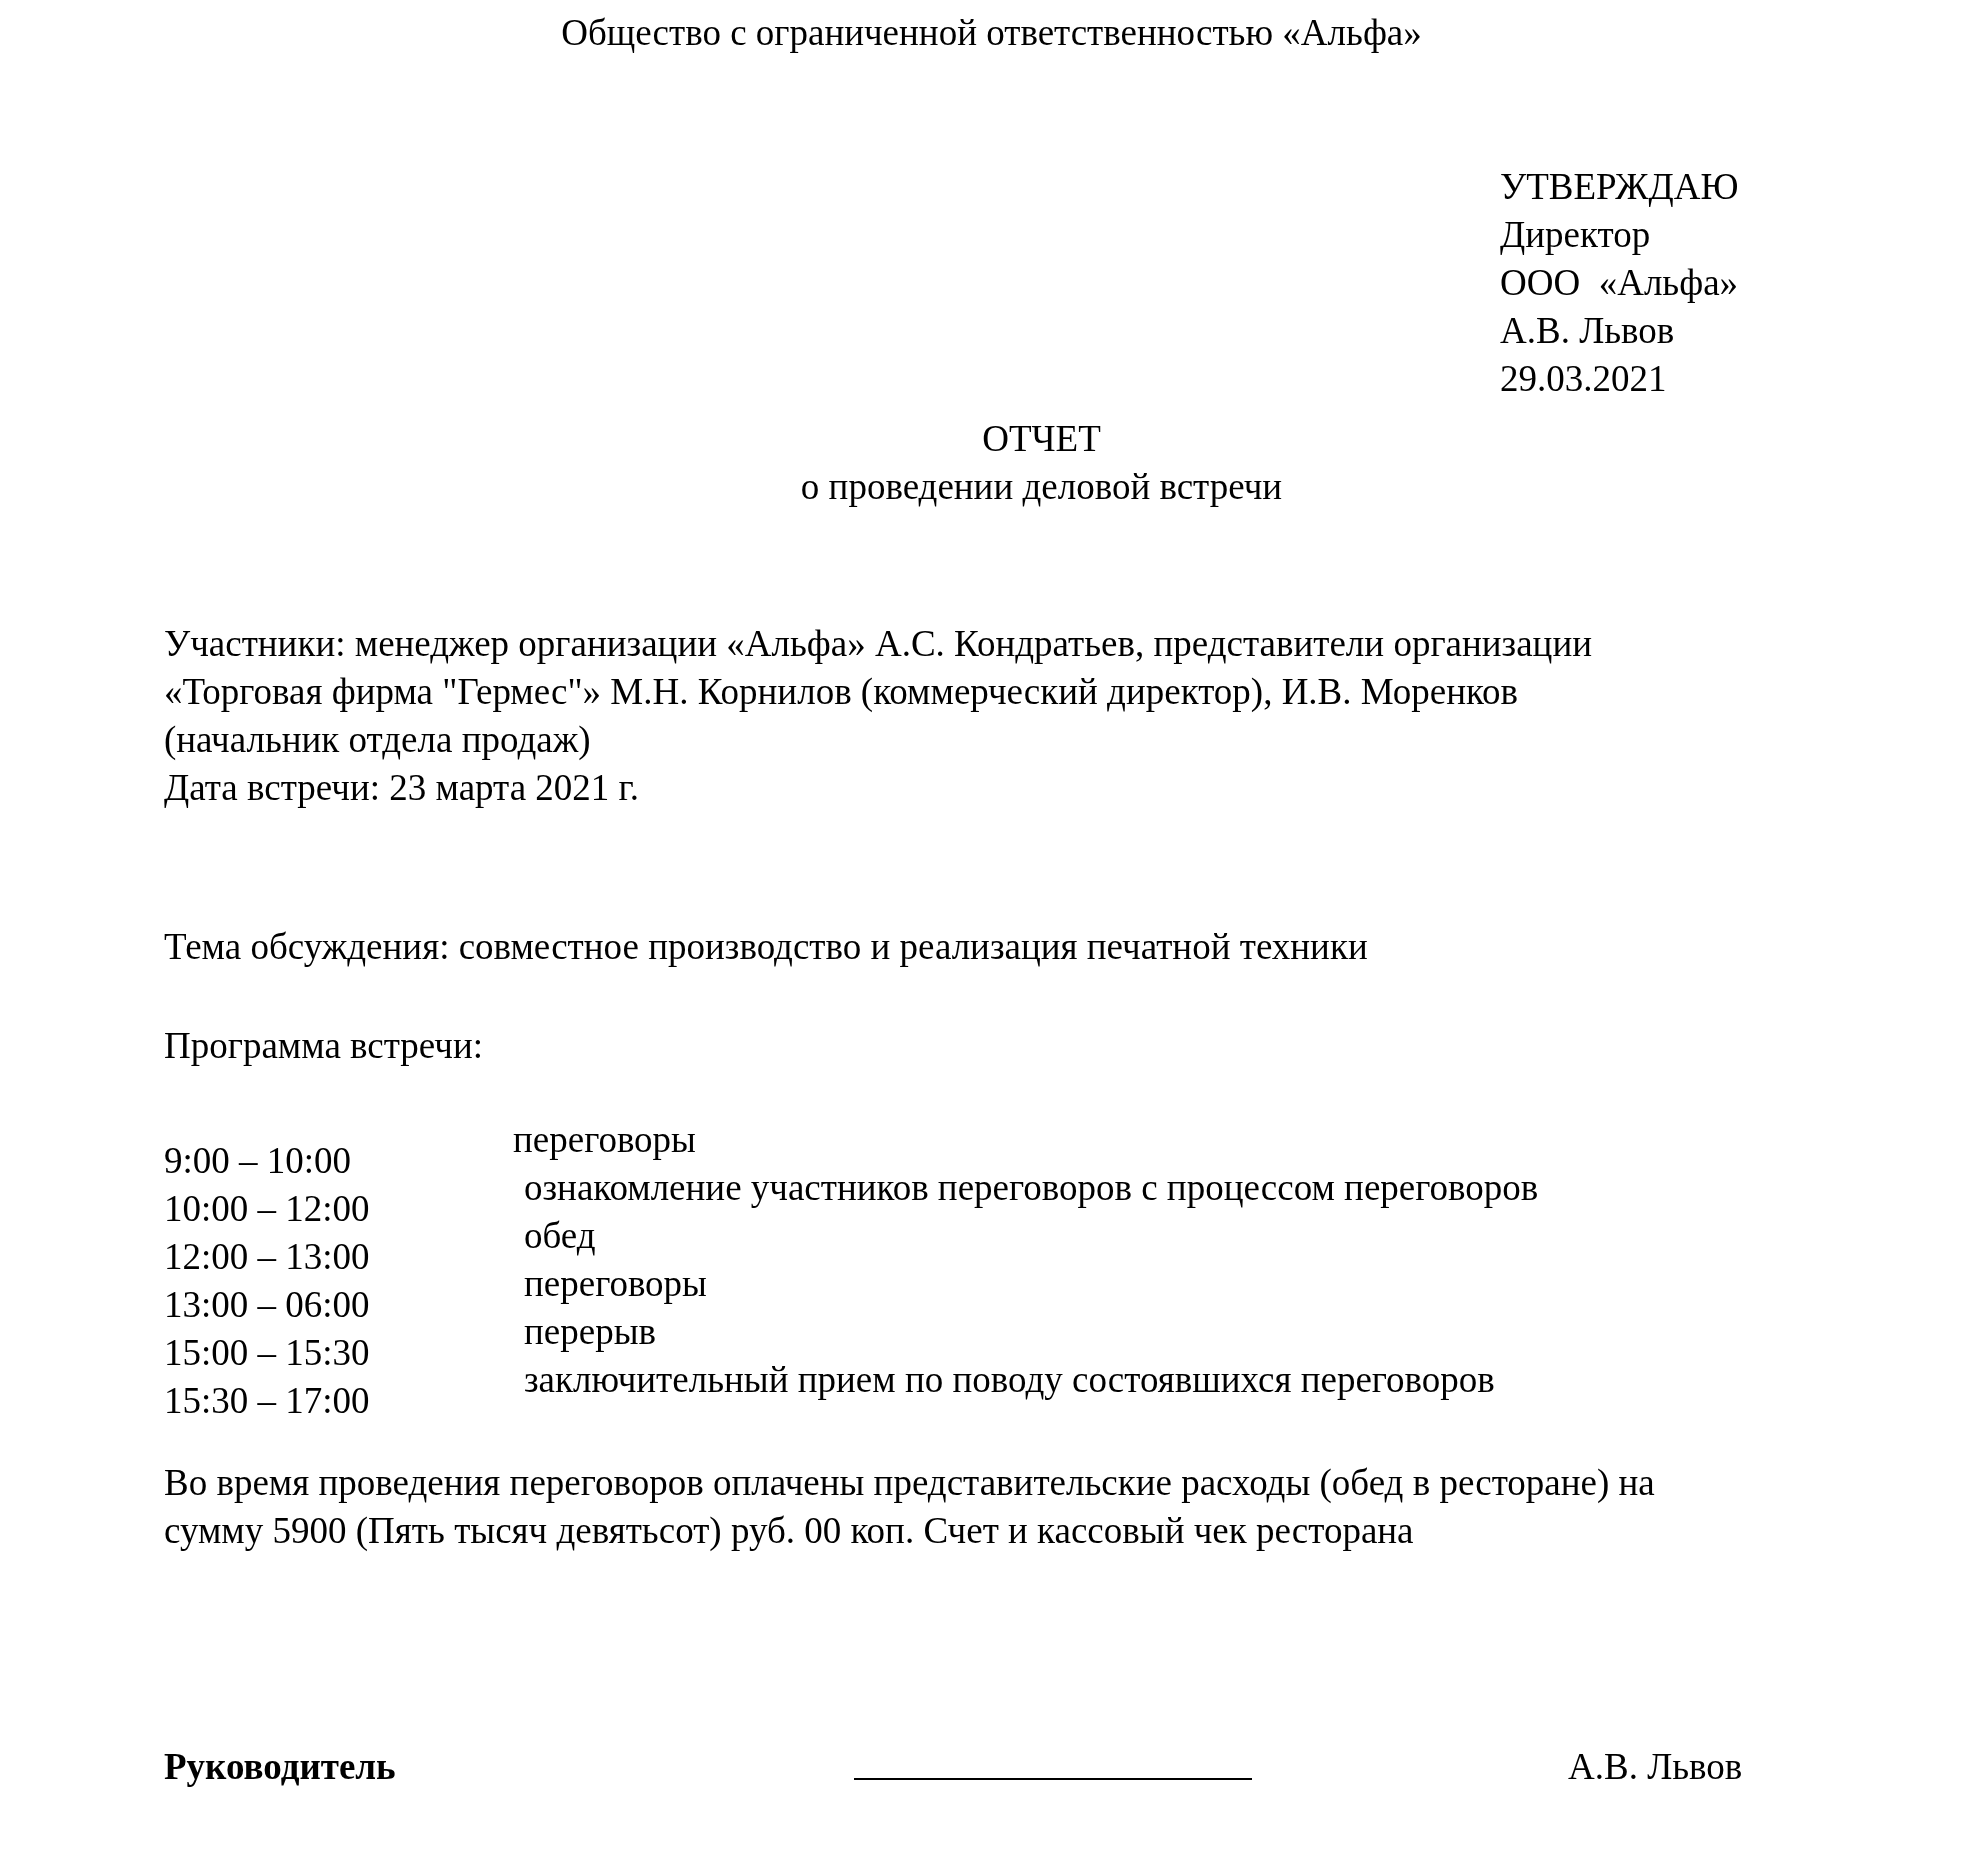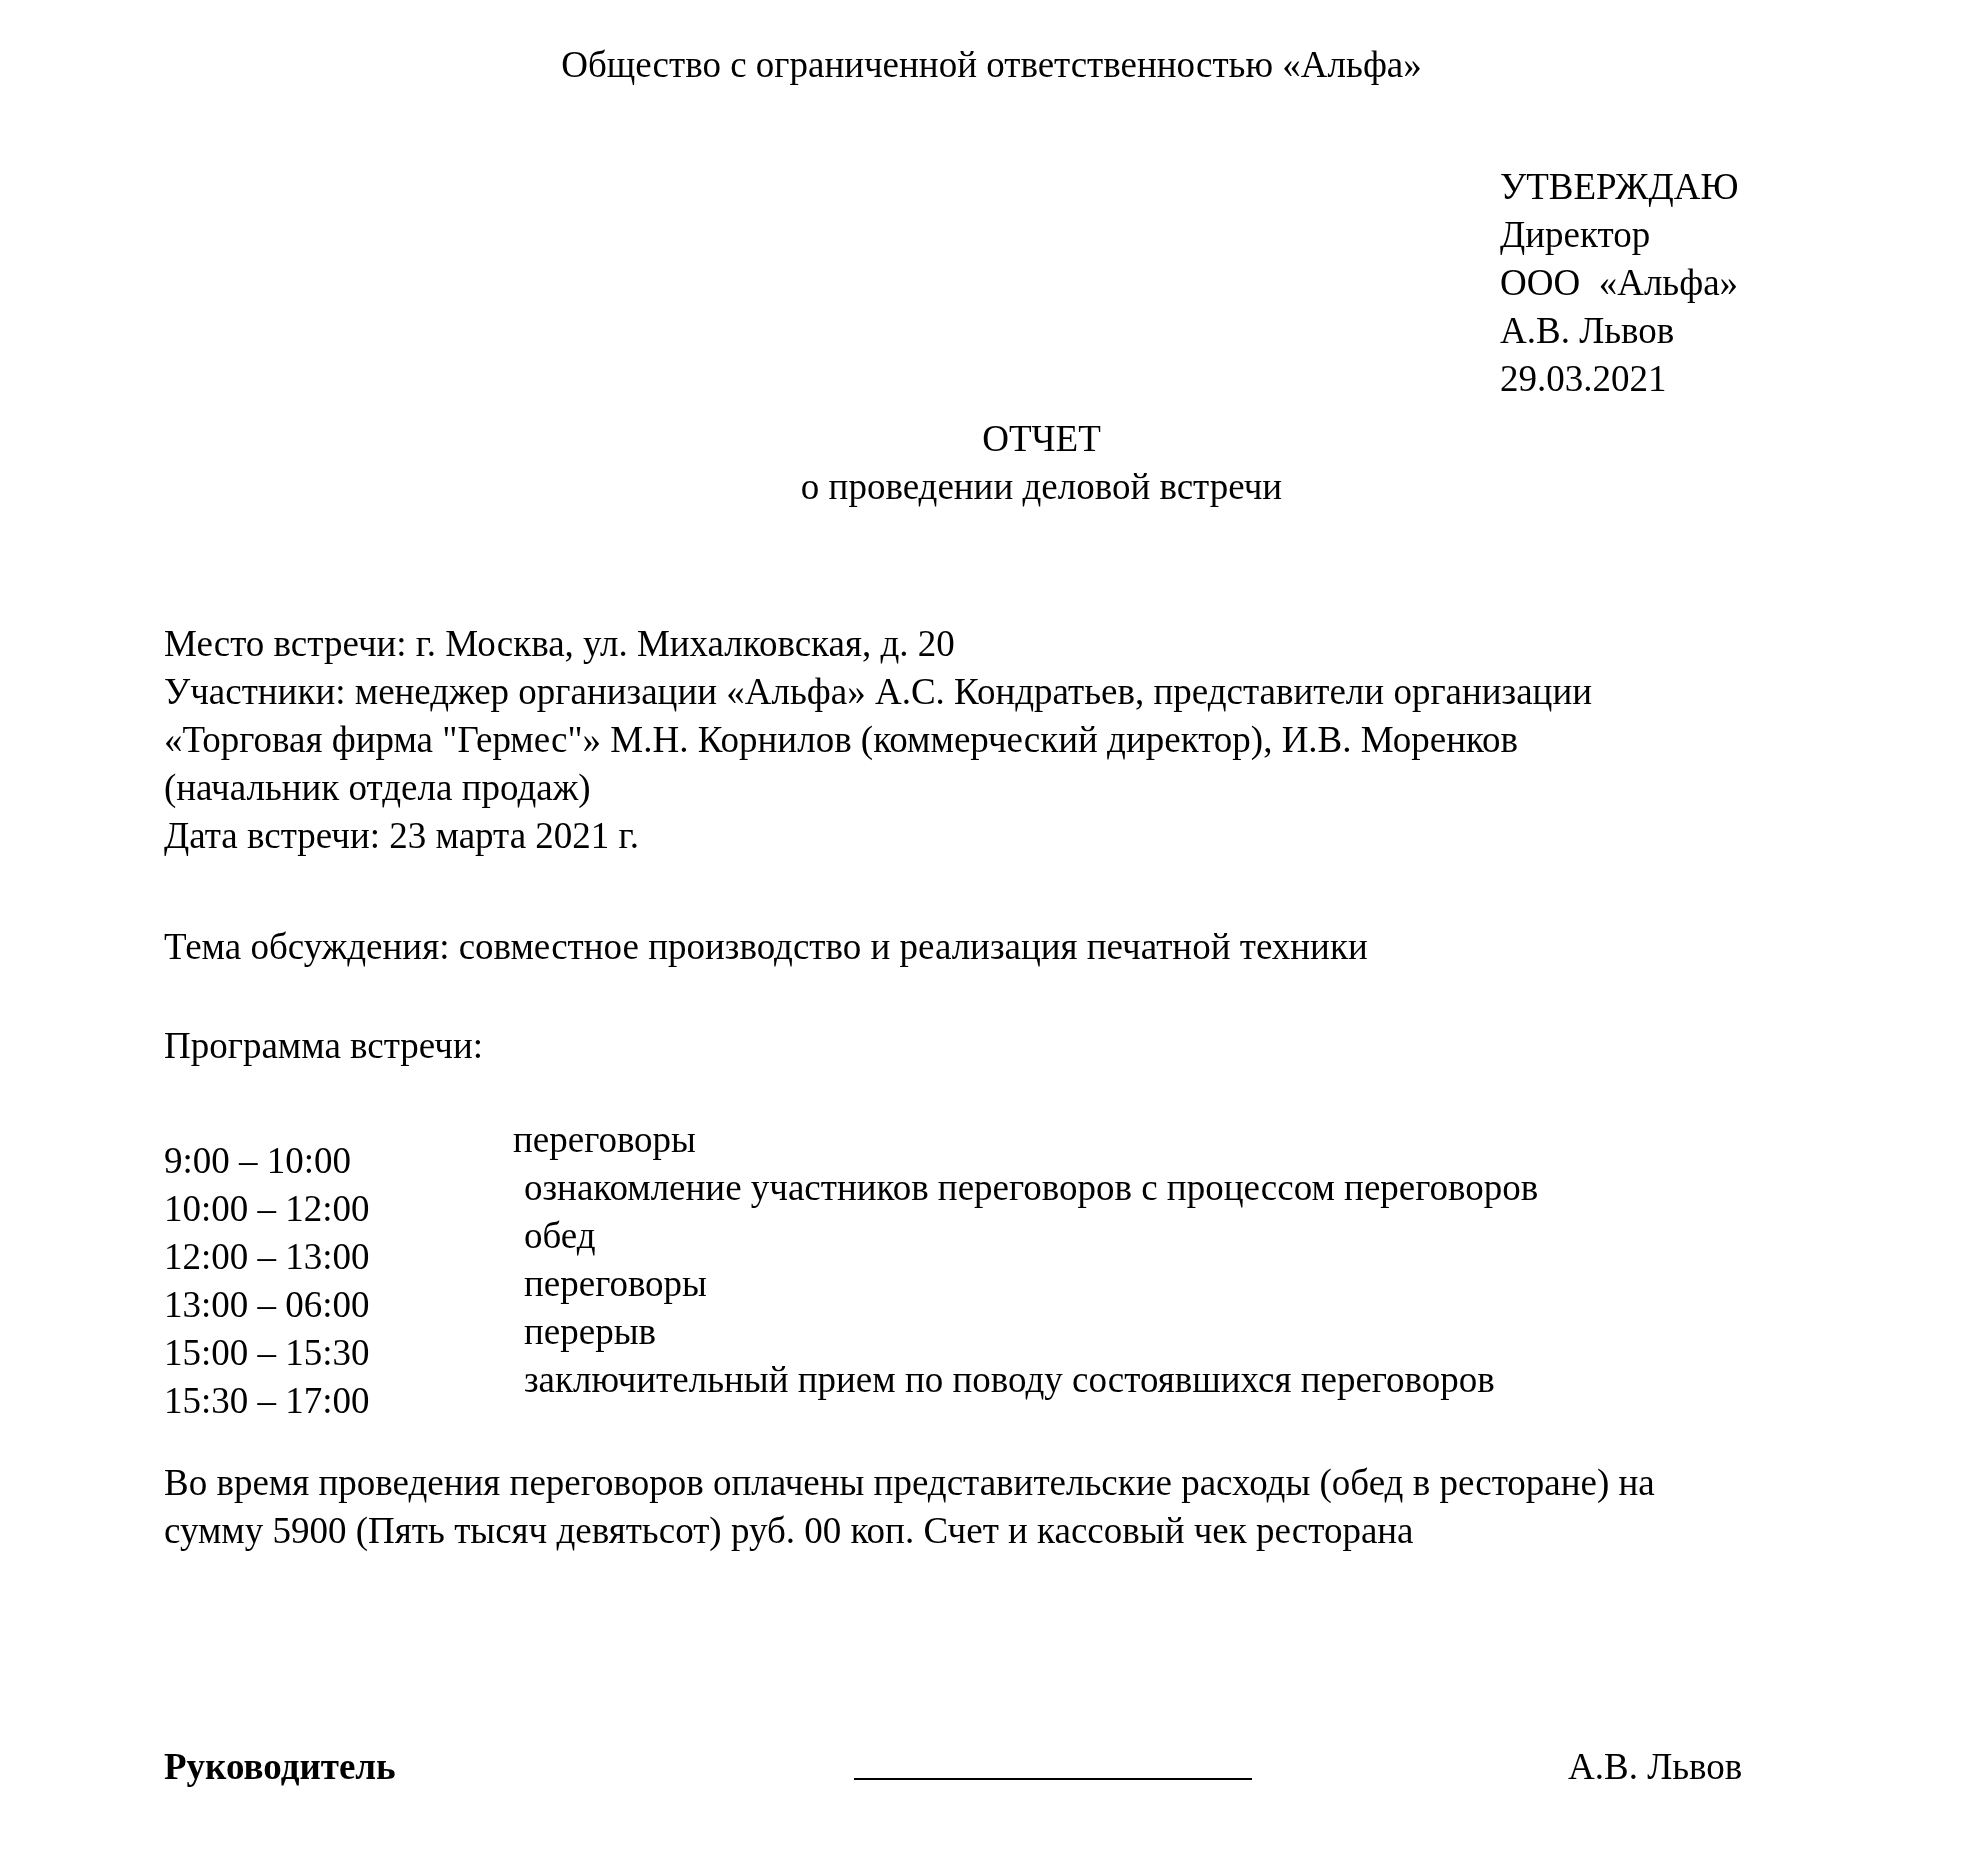--- a/index.html
+++ b/index.html
@@ -12,21 +12,21 @@
       height: 1849px;
       position: relative;
       overflow: hidden;
       font-family: "Liberation Serif", "DejaVu Serif", serif;
       color: #000000;
       font-size: 37px;
       line-height: 48px;
     }
     .abs { position: absolute; white-space: nowrap; }
 
-    #org-header { left: 0; width: 1983px; top: 9.1px; text-align: center; margin-top: 32px; }
+    #org-header { left: 0; width: 1983px; top: 9.1px; text-align: center; }
 
     #approval-block { left: 1500px; top: 163px; }
     #approval-block div { height: 48px; }
 
     #report-title { left: 0; width: 2083px; top: 415px; text-align: center; }
     #report-subtitle { left: 0; width: 2083px; top: 463px; text-align: center; }
 
     #meeting-info { left: 164px; top: 620px; }
     #meeting-info div { height: 48px; }
 
@@ -63,21 +63,20 @@
   <div>Директор</div>
   <div style="white-space: pre;">ООО  «Альфа»</div>
   <div>А.В. Львов</div>
   <div>29.03.2021</div>
 </div>
 
 <div id="report-title" class="abs">ОТЧЕТ</div>
 <div id="report-subtitle" class="abs">о проведении деловой встречи</div>
 
 <div id="meeting-info" class="abs">
-  <div>Место встречи: г. Москва, ул. Михалковская, д. 20</div>
   <div>Участники: менеджер организации «Альфа» А.С. Кондратьев, представители организации</div>
   <div>«Торговая фирма "Гермес"» М.Н. Корнилов (коммерческий директор), И.В. Моренков</div>
   <div>(начальник отдела продаж)</div>
   <div>Дата встречи: 23 марта 2021 г.</div>
 </div>
 
 <div id="topic" class="abs">Тема обсуждения: совместное производство и реализация печатной техники</div>
 
 <div id="program-heading" class="abs">Программа встречи:</div>
 

